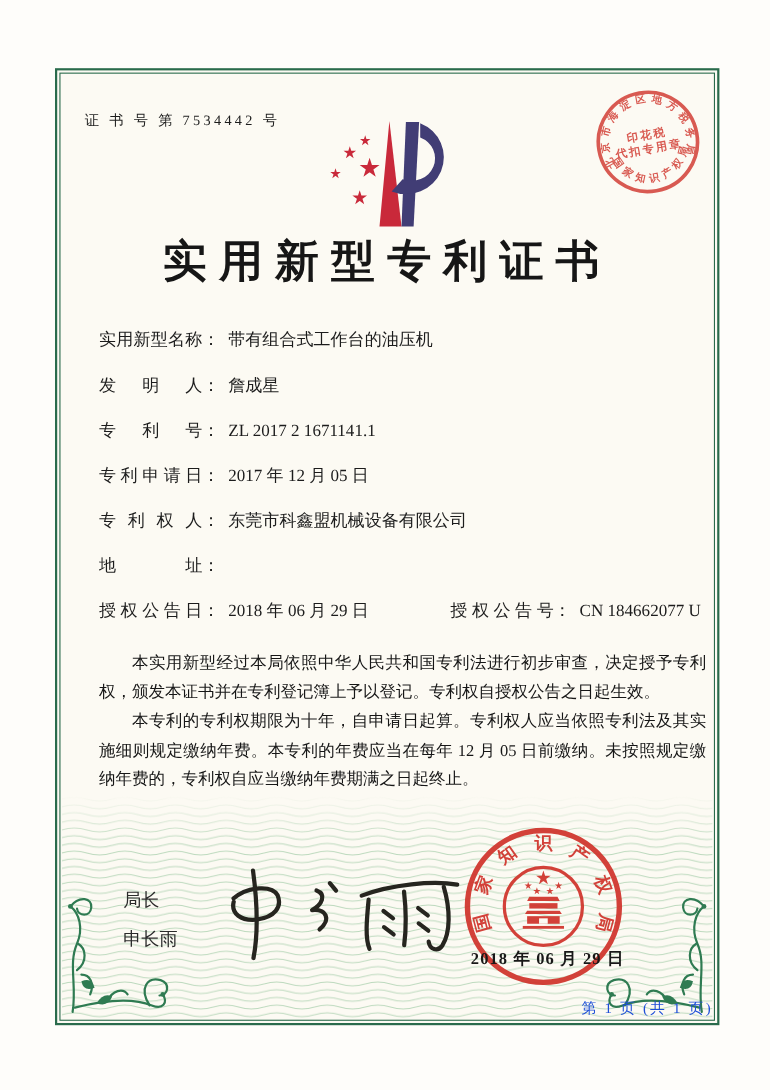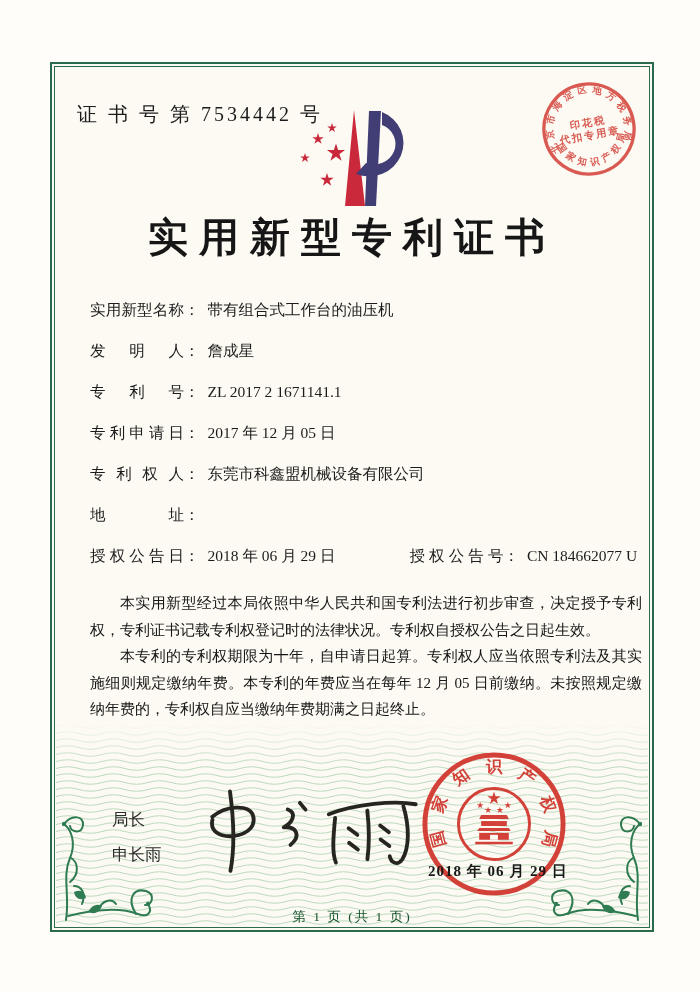--- a/index.html
+++ b/index.html
@@ -8,43 +8,43 @@
   
   .frame{position:absolute;left:50px;top:62px;width:600px;height:866px;
          border:2px solid #2a6b4c;background:#fcfaf3;}
   .frame-inner{position:absolute;inset:2px;border:1px solid #2a6b4c;}
   .inner{position:absolute;inset:4px;overflow:hidden;}
   
   .waves{position:absolute;left:0;right:0;top:655px;bottom:0;z-index:0;
          -webkit-mask-image:linear-gradient(to bottom,transparent,#000 42px);
          mask-image:linear-gradient(to bottom,transparent,#000 42px);}
   .waves svg{display:block;width:100%;height:100%;}
-  .cert-no{position:absolute;left:21px;top:33px;font-size:20px;letter-spacing:3px;z-index:2;}
+  .cert-no{position:absolute;left:21px;top:33px;font-size:13px;letter-spacing:3px;z-index:2;}
   .logo{position:absolute;left:234px;top:40px;width:126px;height:102px;z-index:2;}
   .title{position:absolute;left:0;right:0;top:142px;text-align:center;font-size:40px;
          font-weight:600;letter-spacing:11px;color:#161616;z-index:2;}
   .fields{position:absolute;left:34px;top:230px;width:560px;z-index:2;font-size:15.5px;line-height:24px;font-family:Liberation Serif, serif;}
   .frow{margin-bottom:17px;display:flex;align-items:flex-start;}
   .flabel{display:inline-block;width:94px;text-align:justify;text-align-last:justify;flex:0 0 94px;}
   .fcolon{flex:0 0 auto;margin-right:8px;}
   .fvalue{flex:1 1 auto;}
   .grant-row{display:flex;justify-content:flex-start;}
   .grant-right{margin-left:74px;display:flex;}
   .paras{position:absolute;left:34px;top:522px;width:552px;z-index:2;
          font-size:15px;line-height:26.5px;text-align:justify;color:#161616;}
   .paras p{margin:0;text-indent:2em;}
   .director{position:absolute;left:56px;top:734px;z-index:2;font-size:16.5px;line-height:35px;
             font-family:Liberation Sans, sans-serif;color:#2b2b2b;}
   .signature{position:absolute;left:146px;top:714px;width:216px;height:92px;z-index:5;}
   .seal-big{position:absolute;left:364px;top:682px;width:148px;height:148px;z-index:3;opacity:.93;}
   .seal-date{position:absolute;left:372px;top:794px;width:170px;z-index:4;font-size:15px;
              font-weight:600;letter-spacing:1px;color:#181818;}
   .seal-tax{position:absolute;left:484px;top:12px;width:98px;height:98px;z-index:3;opacity:.88;}
-  .footer{position:absolute;left:0;right:0;top:840px;text-align:center;font-size:13.5px;
-          letter-spacing:2px;z-index:2;color:#14532d;}
+  .footer{position:absolute;left:0;right:0;top:840px;text-align:right;font-size:13.5px;
+          letter-spacing:2px;z-index:2;color:#1d4ed8;}
   .orn{position:absolute;bottom:4px;width:96px;height:118px;z-index:1;}
   .orn-l{left:2px;}
   .orn-r{right:2px;transform:scaleX(-1);}
   .seal-arc-t{font-size:16.5px;font-weight:700;fill:#d0342c;}
   .tax-arc-t{font-size:9.6px;font-weight:700;fill:#d4453c;}
   .tax-center{font-size:10.5px;font-weight:700;fill:#d4453c;letter-spacing:2px;}
   .hidden-defs{position:absolute;width:0;height:0;overflow:hidden;}
 </style>
 </head>
 <body>
@@ -223,21 +223,21 @@
           <span>2018 年 06 月 29 日</span>
           <span class="grant-right">
             <span class="flabel">授权公告号</span>
             <span class="fcolon">：</span>
             <span>CN 184662077 U</span>
           </span>
         </div>
       </div>
 
       <div class="paras">
-        <p>本实用新型经过本局依照中华人民共和国专利法进行初步审查，决定授予专利权，专利证书记载专利权登记时的法律状况。专利权自授权公告之日起生效。</p>
+        <p>本实用新型经过本局依照中华人民共和国专利法进行初步审查，决定授予专利权，颁发本证书并在专利登记簿上予以登记。专利权自授权公告之日起生效。</p>
         <p>本专利的专利权期限为十年，自申请日起算。专利权人应当依照专利法及其实施细则规定缴纳年费。本专利的年费应当在每年 12 月 05 日前缴纳。未按照规定缴纳年费的，专利权自应当缴纳年费期满之日起终止。</p>
       </div>
 
       <div class="director">
         <div>局长</div>
         <div>申长雨</div>
       </div>
 
       <svg class="signature" viewBox="0 0 280 110">
         <g fill="none" stroke="#26251f" stroke-width="5" stroke-linecap="round" stroke-linejoin="round" transform="rotate(-2 140 55)">

